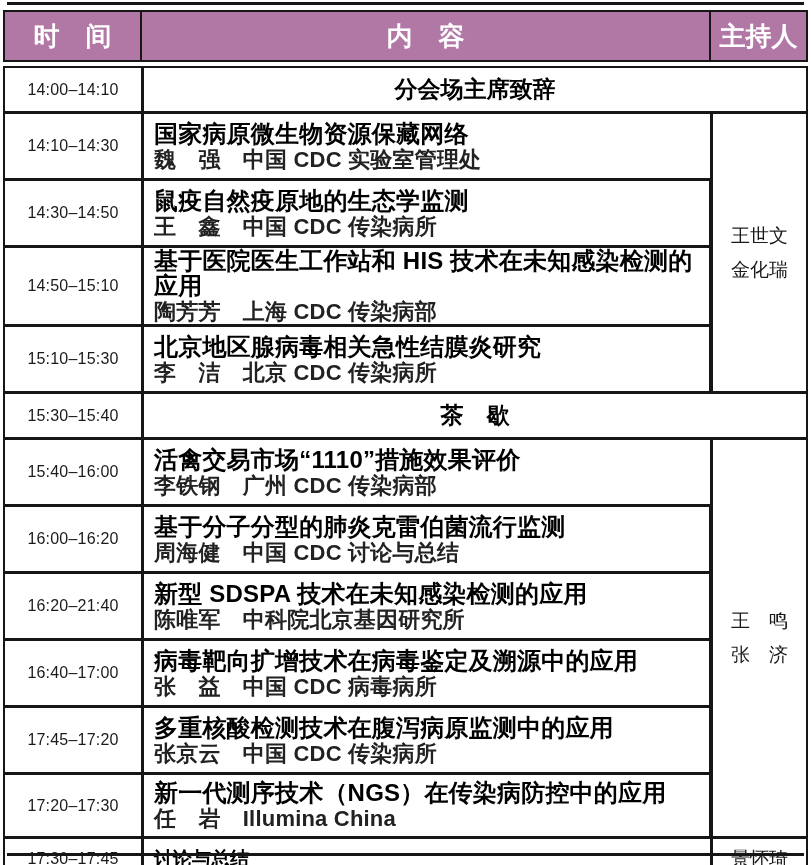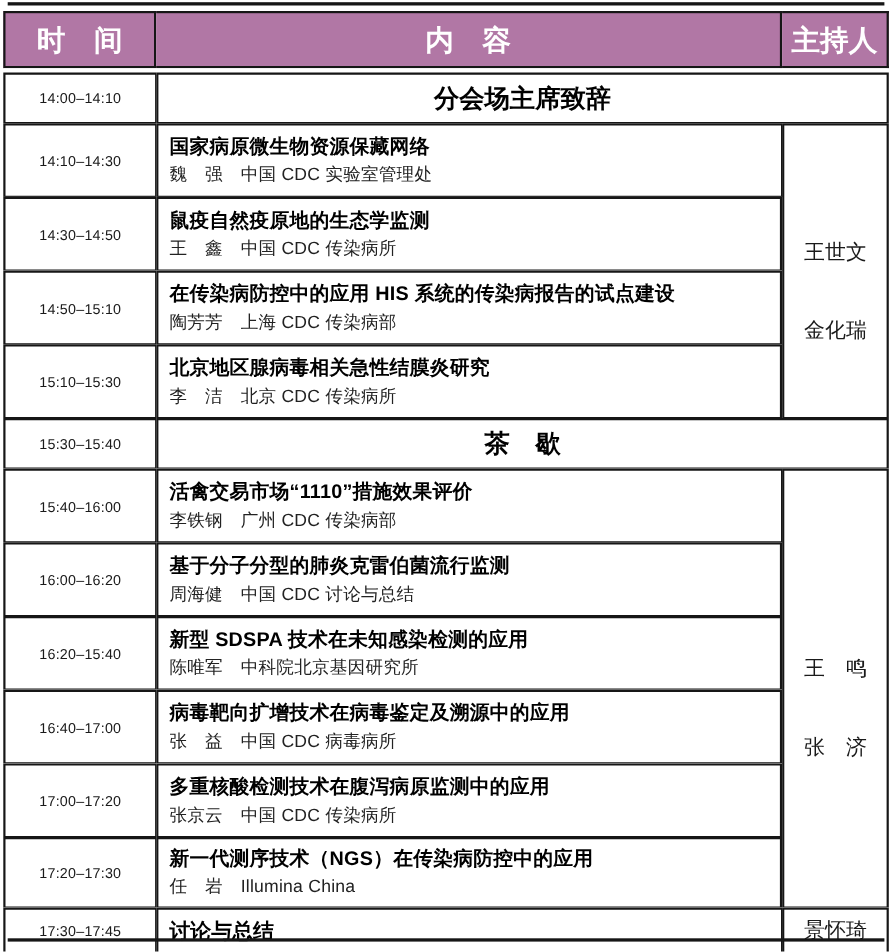--- a/index.html
+++ b/index.html
@@ -44,39 +44,39 @@
     color:var(--body-text);
     padding:0;
     background:#fff;
     overflow:hidden;
   }
   
   tbody td{border-width:2px 1px 1px 2px;}
   tbody td:last-child,td.rowspan-right,td.span-right{border-right-width:2px;}
   tbody tr:last-child td{border-bottom-width:2px;}
   td.t{ 
-    text-align:center;font-size:13px;color:#1a1a1a;
+    text-align:center;font-size:16px;color:#1a1a1a;
     letter-spacing:0.2px;white-space:nowrap;
   }
   td.c{padding-left:10px;padding-right:8px;}
   td.center-c{text-align:center;font-weight:bold;font-size:23px;color:var(--title-text);}
   .talk-title{
-    display:block;font-weight:bold;font-size:18px;color:var(--title-text);
+    display:block;font-weight:bold;font-size:24px;color:var(--title-text);
     line-height:25px;letter-spacing:0.2px;
   }
   .talk-speaker{
-    display:block;font-weight:400;font-size:16px;color:var(--body-text);
+    display:block;font-weight:700;font-size:22px;color:var(--body-text);
     line-height:24px;margin-top:2px;letter-spacing:0.2px;
   }
   td.single-c{font-weight:bold;font-size:19px;color:var(--title-text);}
   td.mod{
     text-align:center;font-size:19px;color:#1a1a1a;line-height:34px;
     vertical-align:middle;
   }
-  .mod-line{display:block;margin-top:37px;}
+  .mod-line{display:block;}
   .rh-a td{height:43px;}
   .rh-b td{height:64px;}
   .rh-c td{height:61px;}
   .rh-d td{height:39px;}
 </style>
 </head>
 <body>
 
 <div class="top-rule"></div>
 
@@ -116,21 +116,21 @@
     <tr class="rh-b">
       <td class="t">14:30–14:50</td>
       <td class="c">
         <span class="talk-title">鼠疫自然疫原地的生态学监测</span>
         <span class="talk-speaker">王　鑫　中国 CDC 传染病所</span>
       </td>
     </tr>
     <tr class="rh-b">
       <td class="t">14:50–15:10</td>
       <td class="c">
-        <span class="talk-title">在传染病防控中的应用 HIS 系统的传染病报告的试点建设</span>
+        <span class="talk-title">基于医院医生工作站和 HIS 技术在未知感染检测的应用</span>
         <span class="talk-speaker">陶芳芳　上海 CDC 传染病部</span>
       </td>
     </tr>
     <tr class="rh-b">
       <td class="t">15:10–15:30</td>
       <td class="c">
         <span class="talk-title">北京地区腺病毒相关急性结膜炎研究</span>
         <span class="talk-speaker">李　洁　北京 CDC 传染病所</span>
       </td>
     </tr>
@@ -152,35 +152,35 @@
       </td>
     </tr>
     <tr class="rh-b">
       <td class="t">16:00–16:20</td>
       <td class="c">
         <span class="talk-title">基于分子分型的肺炎克雷伯菌流行监测</span>
         <span class="talk-speaker">周海健　中国 CDC 讨论与总结</span>
       </td>
     </tr>
     <tr class="rh-b">
-      <td class="t">16:20–15:40</td>
+      <td class="t">16:20–21:40</td>
       <td class="c">
         <span class="talk-title">新型 SDSPA 技术在未知感染检测的应用</span>
         <span class="talk-speaker">陈唯军　中科院北京基因研究所</span>
       </td>
     </tr>
     <tr class="rh-b">
       <td class="t">16:40–17:00</td>
       <td class="c">
         <span class="talk-title">病毒靶向扩增技术在病毒鉴定及溯源中的应用</span>
         <span class="talk-speaker">张　益　中国 CDC 病毒病所</span>
       </td>
     </tr>
     <tr class="rh-b">
-      <td class="t">17:00–17:20</td>
+      <td class="t">17:45–17:20</td>
       <td class="c">
         <span class="talk-title">多重核酸检测技术在腹泻病原监测中的应用</span>
         <span class="talk-speaker">张京云　中国 CDC 传染病所</span>
       </td>
     </tr>
     <tr class="rh-c">
       <td class="t">17:20–17:30</td>
       <td class="c">
         <span class="talk-title">新一代测序技术（NGS）在传染病防控中的应用</span>
         <span class="talk-speaker">任　岩　Illumina China</span>

